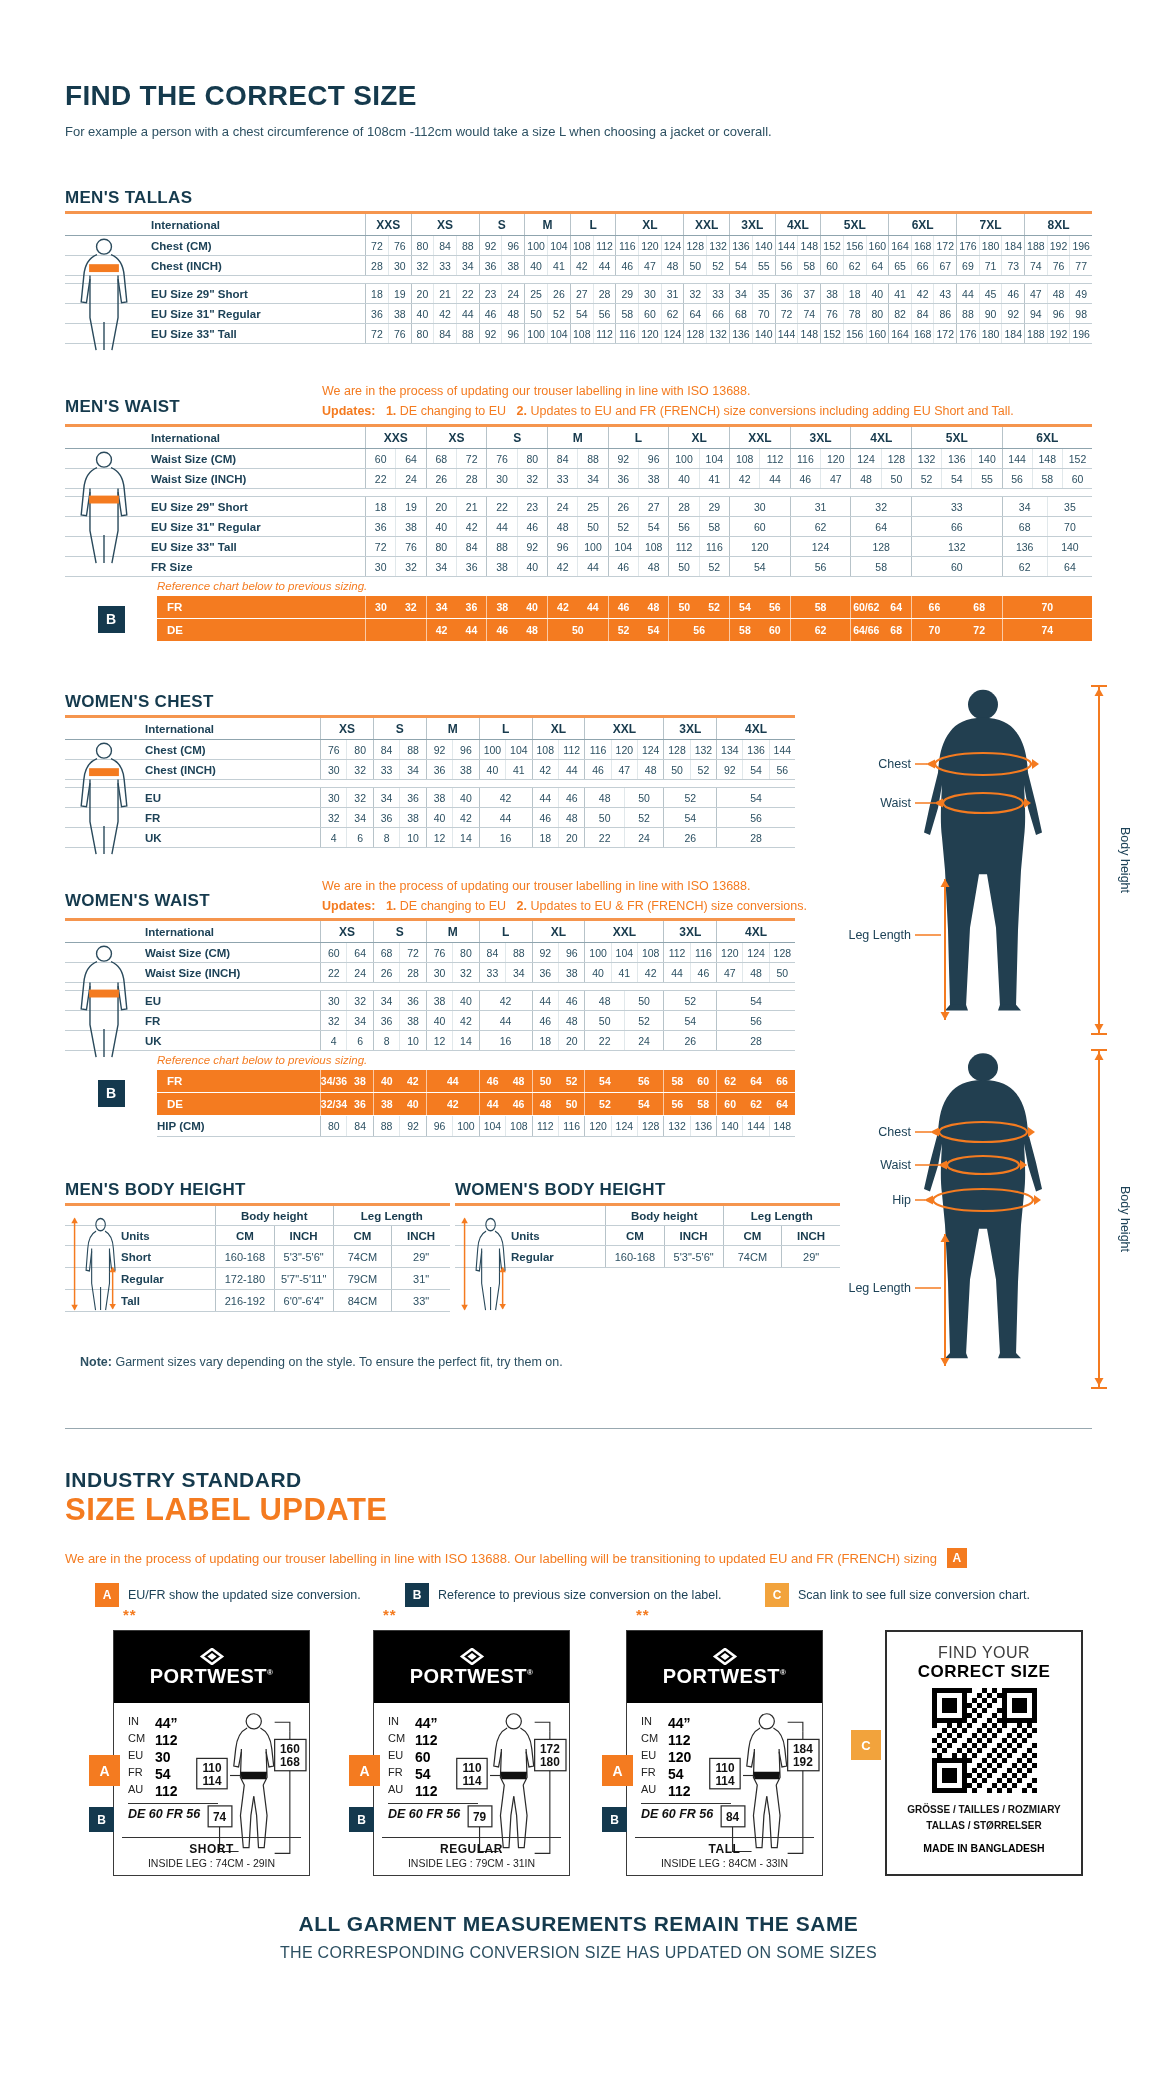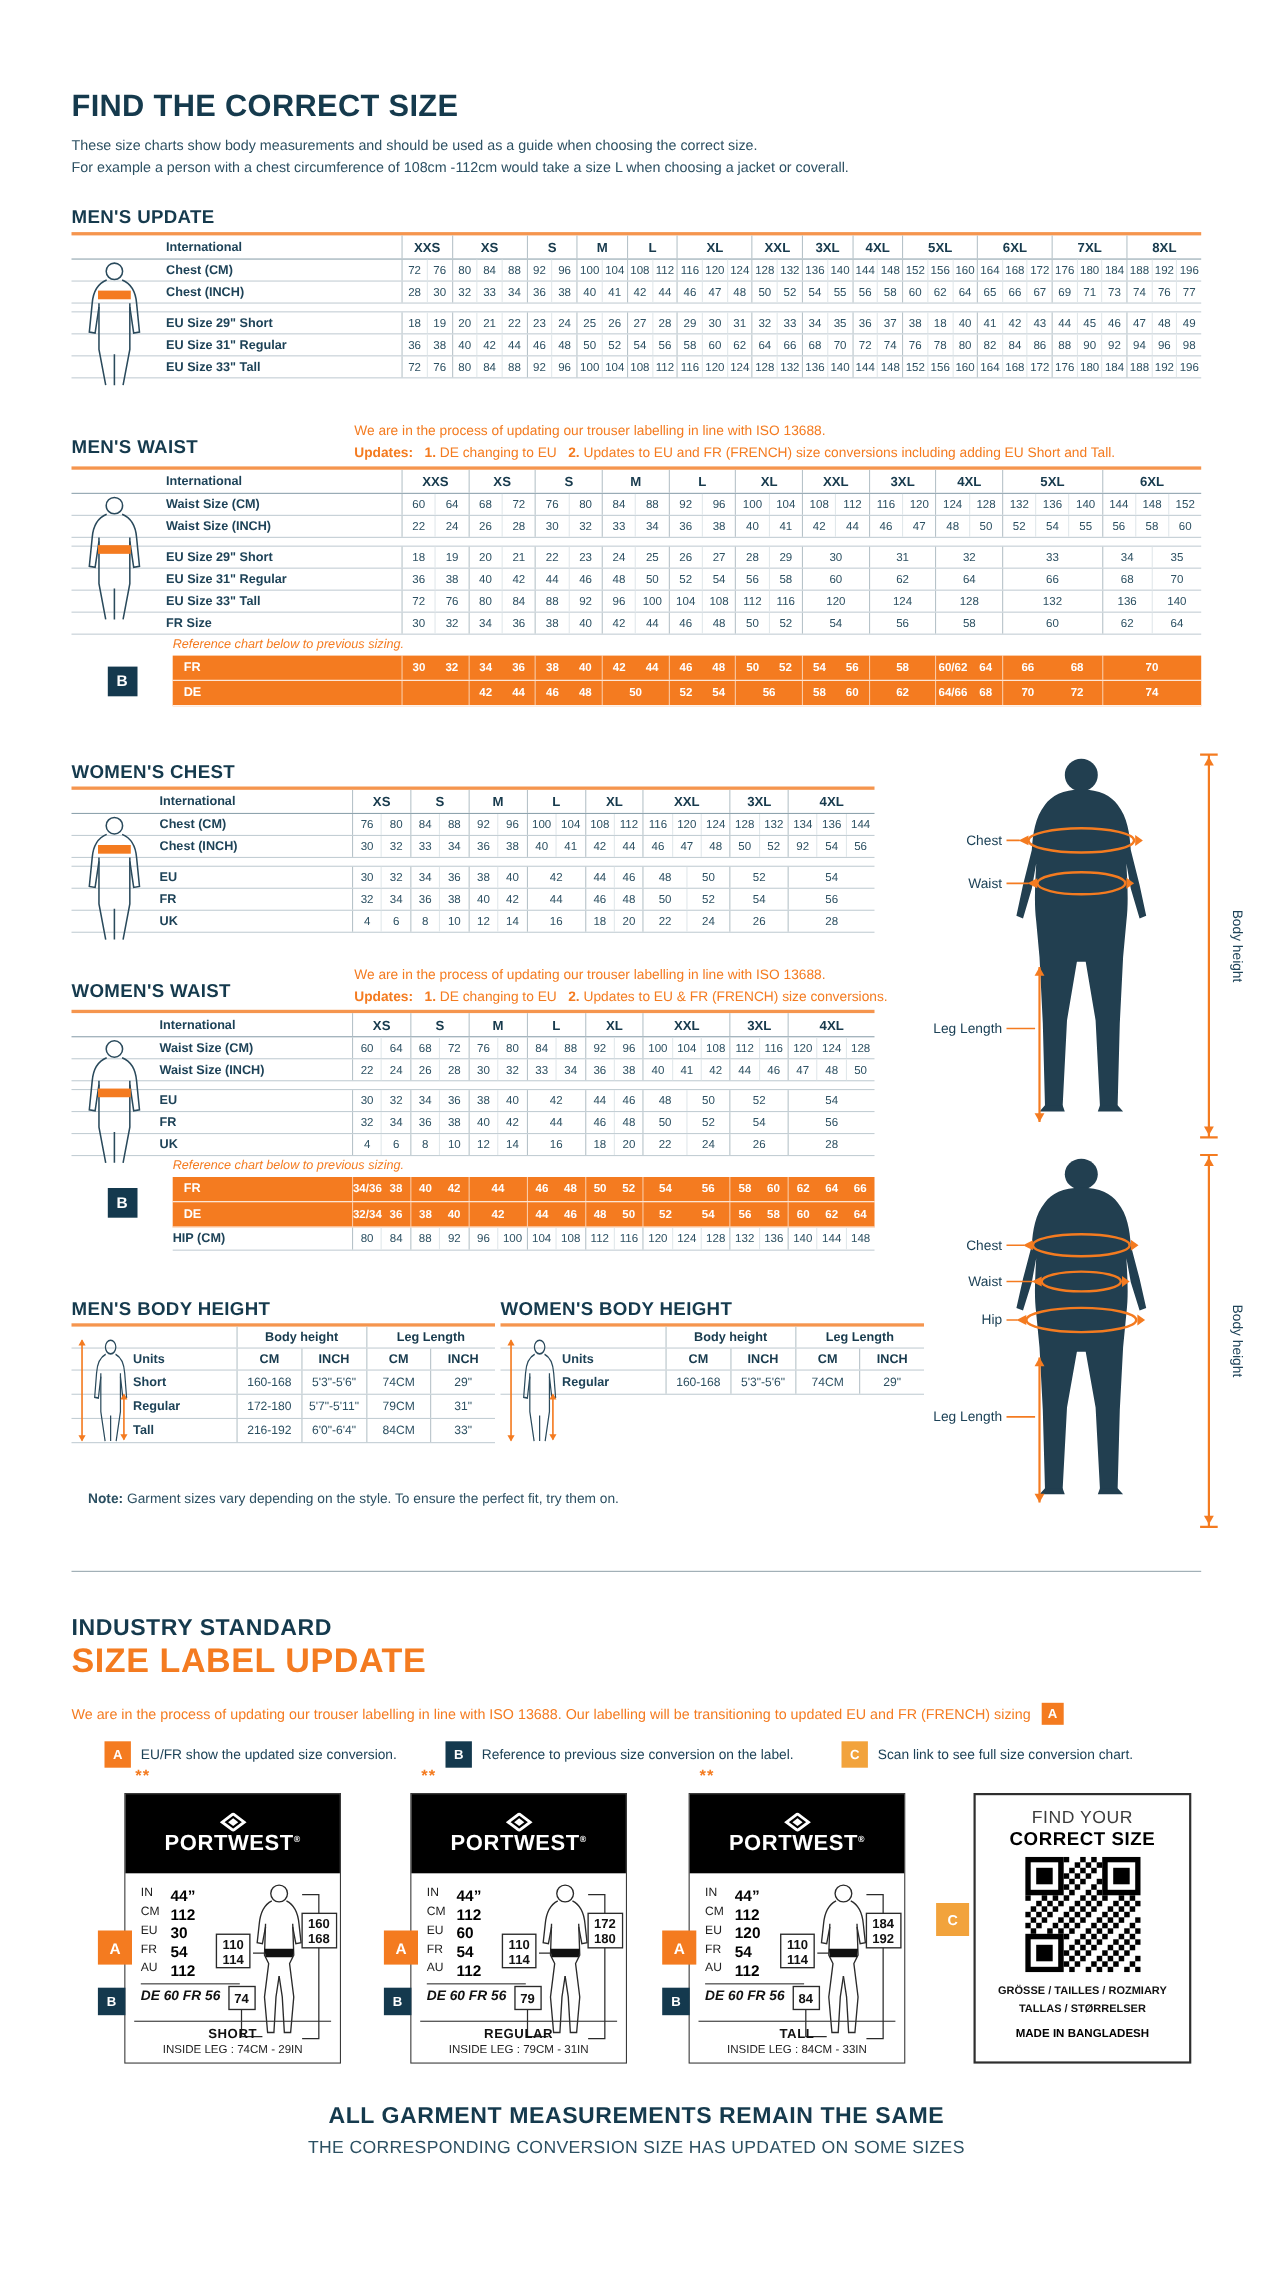--- a/index.html
+++ b/index.html
@@ -85,25 +85,24 @@
   .f1{font-size:21px;font-weight:800;color:#153a4d;text-align:center;letter-spacing:.5px;}
   .f2{font-size:16px;color:#2c5062;text-align:center;letter-spacing:.3px;}
 </style>
 </head>
 <body>
 
 <div id="page">
 
   <div class="abs h1" style="left:65px;top:80px">FIND THE CORRECT SIZE</div>
   <div class="abs intro" style="left:65px;top:122px">
-    <div>These size charts show body measurements and should be used as a guide when choosing the correct size.</div>
     <div>For example a person with a chest circumference of 108cm -112cm would take a size L when choosing a jacket or coverall.</div>
   </div>
 
-  <div class="abs h2" style="left:65px;top:188px">MEN'S UPDATE</div>
+  <div class="abs h2" style="left:65px;top:188px">MEN'S TALLAS</div>
   <div class="abs st" style="left:65px;top:211px;width:1027px;--lblw:300px;--figw:86px">
       <div class="st-inner">
         <div class="trow hdr">
           <div class="lbl">International</div>
           <div class="data">
             <div class="grp" style="flex-grow: 2; flex-basis: 0px;">
               <span>XXS</span>
             </div>
             <div class="grp" style="flex-grow: 3; flex-basis: 0px;">
               <span>XS</span>

